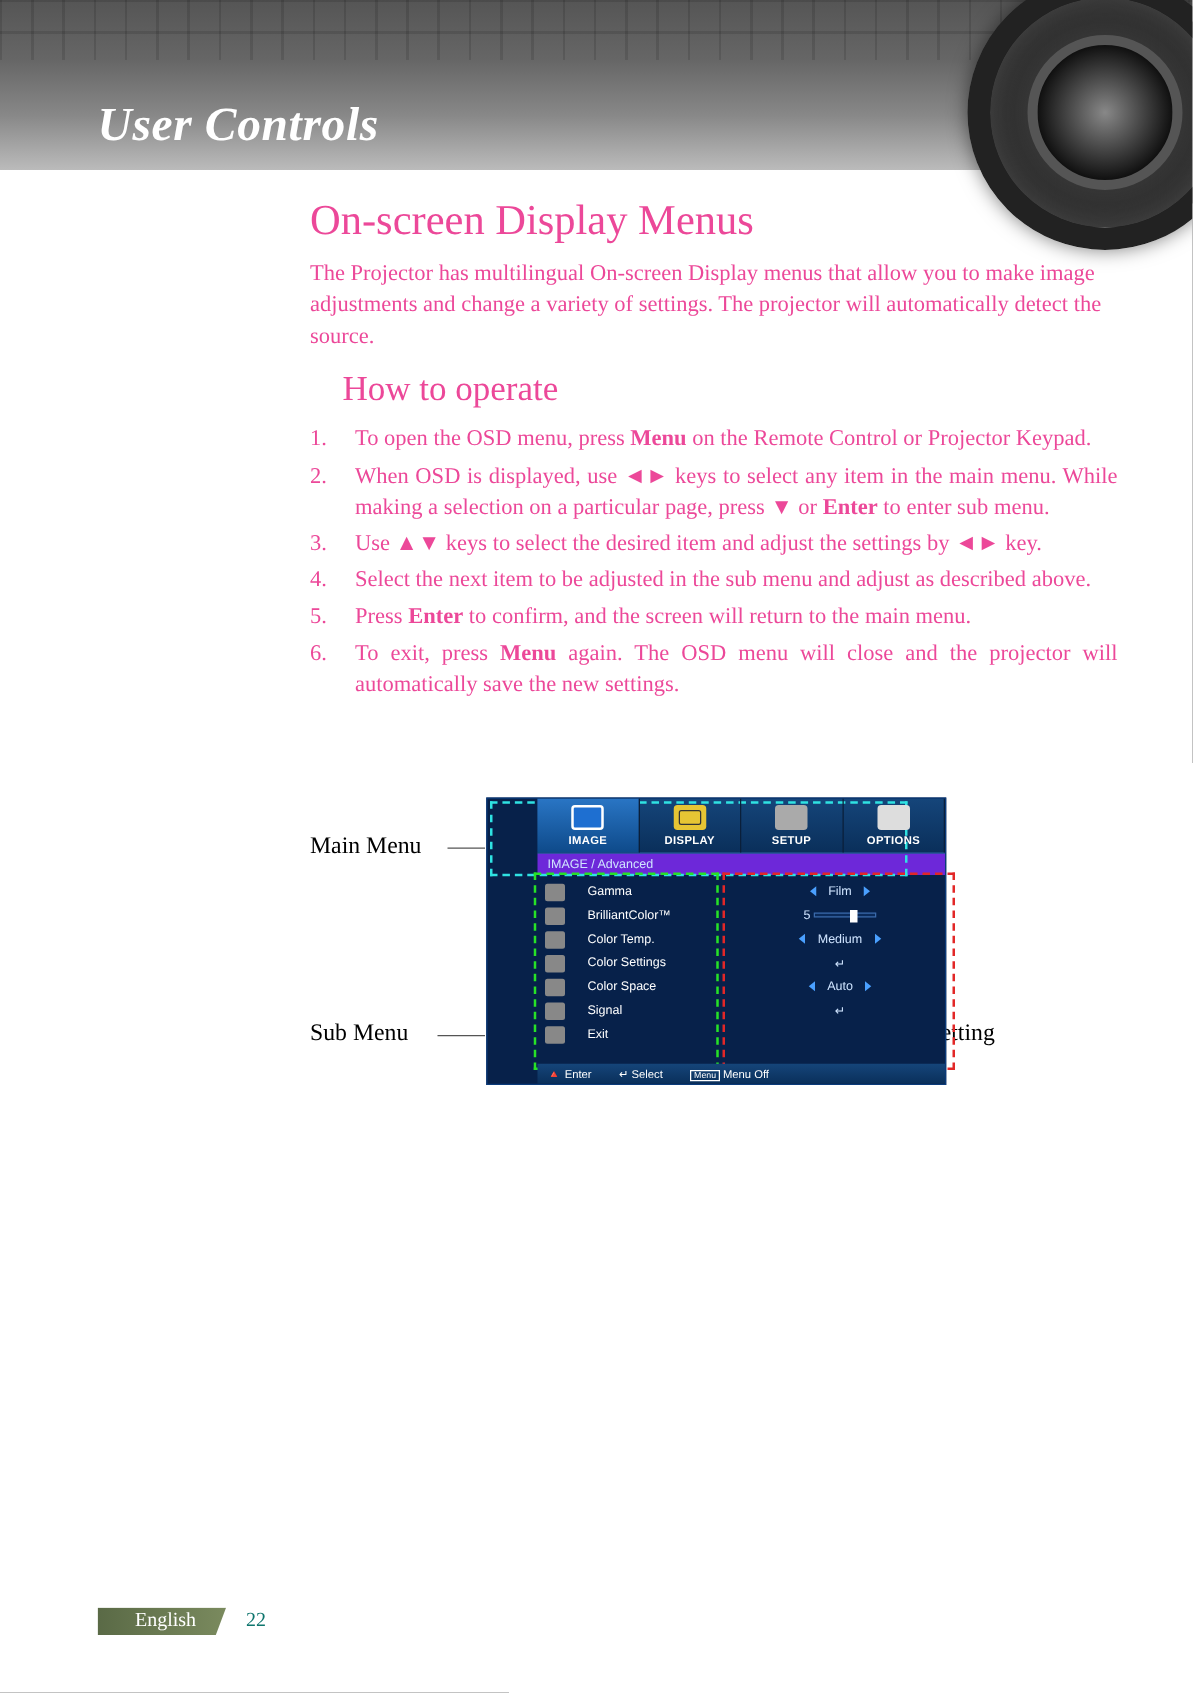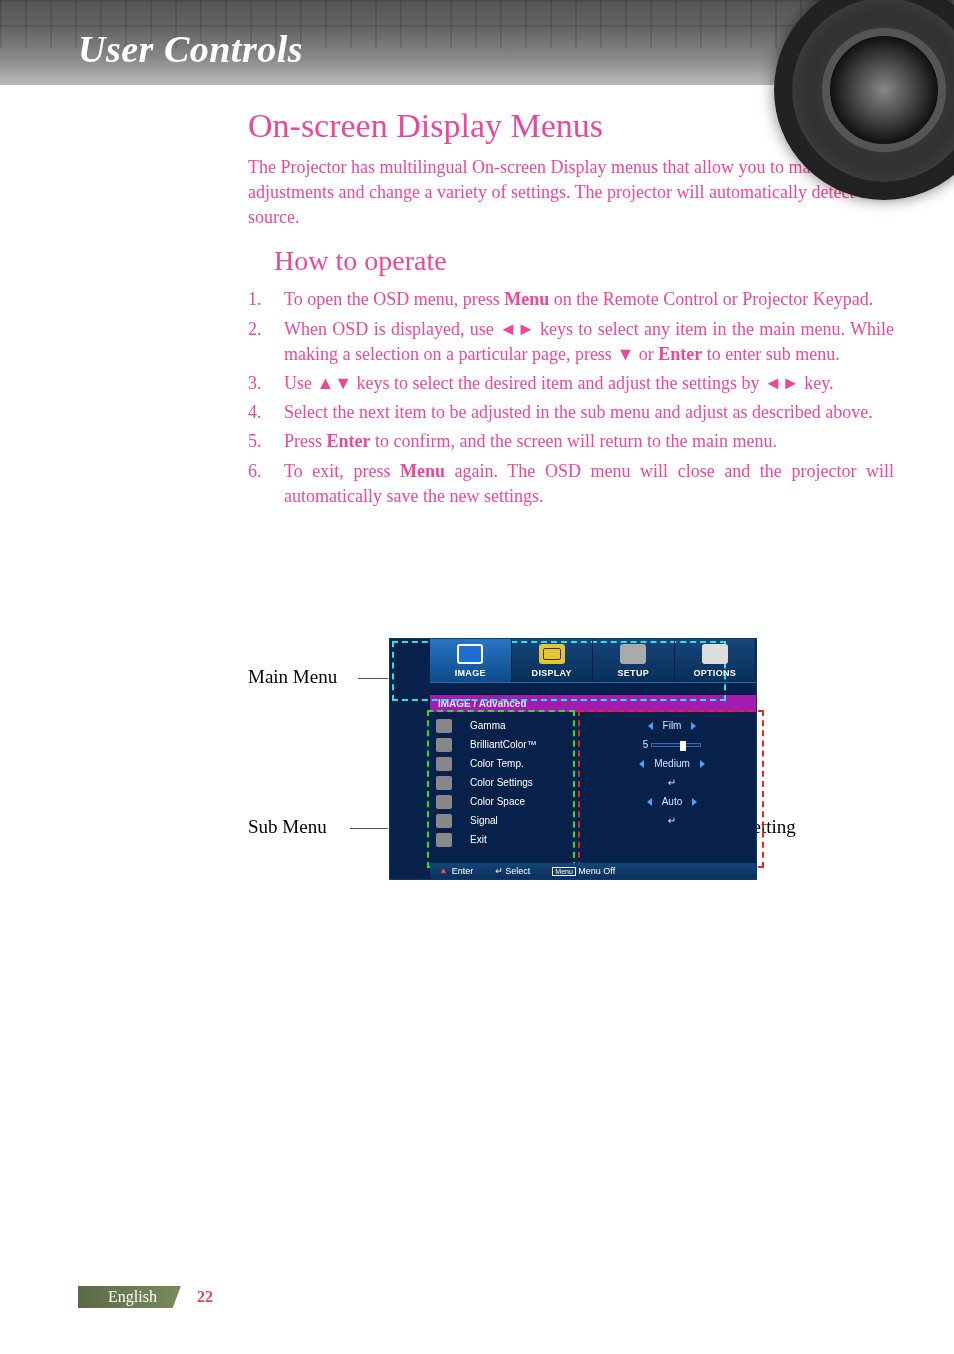--- a/index.html
+++ b/index.html
@@ -12,21 +12,21 @@
   }
   .page {
     width: 954px;
     height: 1354px;
     background: #ffffff;
     position: relative;
     overflow: hidden;
   }
   .header-banner {
     width: 100%;
-    height: 85px;
+    height: 136px;
     background: linear-gradient(to bottom, #555 0%, #666 35%, #888 68%, #bbb 100%);
     position: relative;
   }
   .header-banner::before {
     content: '';
     position: absolute;
     top: 0; left: 0; right: 0;
     height: 48px;
     background-image: repeating-linear-gradient(to right, rgba(0,0,0,0.12) 0 2px, transparent 2px 25px),
                       repeating-linear-gradient(to bottom, rgba(0,0,0,0.12) 0 2px, transparent 2px 25px);
@@ -103,21 +103,21 @@
   .osd-tabs { display: flex; background: linear-gradient(#15457a,#0a2f5a); border-bottom: 1px solid #2a6aaa;}
   .osd-tab { flex:1; text-align:center; padding: 5px 0 4px; border-right:1px solid #0a1f3a; position:relative;}
   .osd-tab.active { background: linear-gradient(#2975c4,#0e4a8a); }
   .osd-tab .ic { display:block; width: 26px; height:20px; margin: 0 auto 2px; border-radius:3px; }
   .ic-image { background: #1e6fd1; border:2px solid #fff; border-radius:2px; }
   .ic-display { background: #e6c534; border-radius:4px; position:relative;}
   .ic-display::after{content:'';position:absolute;inset:4px;border:1px solid #333;border-radius:2px;}
   .ic-setup { background:#aaa;border-radius:3px;}
   .ic-options { background:#ddd;border-radius:3px;}
   .osd-tab-label { font-size:9px; letter-spacing:0.3px; font-weight:bold;}
-  .osd-breadcrumb { background:#a21caf; padding: 3px 8px; font-weight:bold; font-size:10px; color:#cfe4ff;margin-top:12px;}
+  .osd-breadcrumb { background:#6d28d9; padding: 3px 8px; font-weight:normal; font-size:10px; color:#cfe4ff;}
   .osd-body { padding: 4px 6px 30px 6px; position:relative; min-height: 165px;}
   .osd-row { display:flex; align-items:center; height: 19px; gap: 12px; }
   .osd-row .r-icon { width:16px; height:14px; margin-right:6px; border-radius:2px; background:#888;}
   .osd-row .r-label { flex: 0 0 112px; font-size:10px; }
   .osd-row .r-value { flex:1; text-align:center; font-size:10px; position:relative; color:#cfe4ff;}
   .osd-row .tri-l, .osd-row .tri-r { width:0;height:0;border-top:4px solid transparent;border-bottom:4px solid transparent; display:inline-block; vertical-align:middle;}
   .osd-row .tri-l { border-right:5px solid #4aa0ff; margin-right:10px;}
   .osd-row .tri-r { border-left:5px solid #4aa0ff; margin-left:10px;}
   .slider { display:inline-block; width:50px; height:4px; background:#0a2a5a; border:1px solid #3a6aaa; position:relative; vertical-align:middle;}
   .slider::after{content:'';position:absolute;top:-3px;left:28px;width:6px;height:10px;background:#fff;}
@@ -147,22 +147,21 @@
   .footer-lang {
     background: linear-gradient(to right, #5a6a46, #7a8a5e);
     color: #fff;
     font-size: 16px;
     padding: 2px 24px 2px 30px;
     clip-path: polygon(0 0, 100% 0, 92% 100%, 0 100%);
   }
   .footer-page {
     font-size: 16px;
     padding-left: 16px;
-    color: #ef4444;
-    font-weight: bold;
+    color: #0f766e;
   }
 </style>
 </head>
 <body>
 
 <div class="page">
 
   <div class="header-banner">
     <div class="header-title">User Controls</div>
     <div class="lens"></div>

